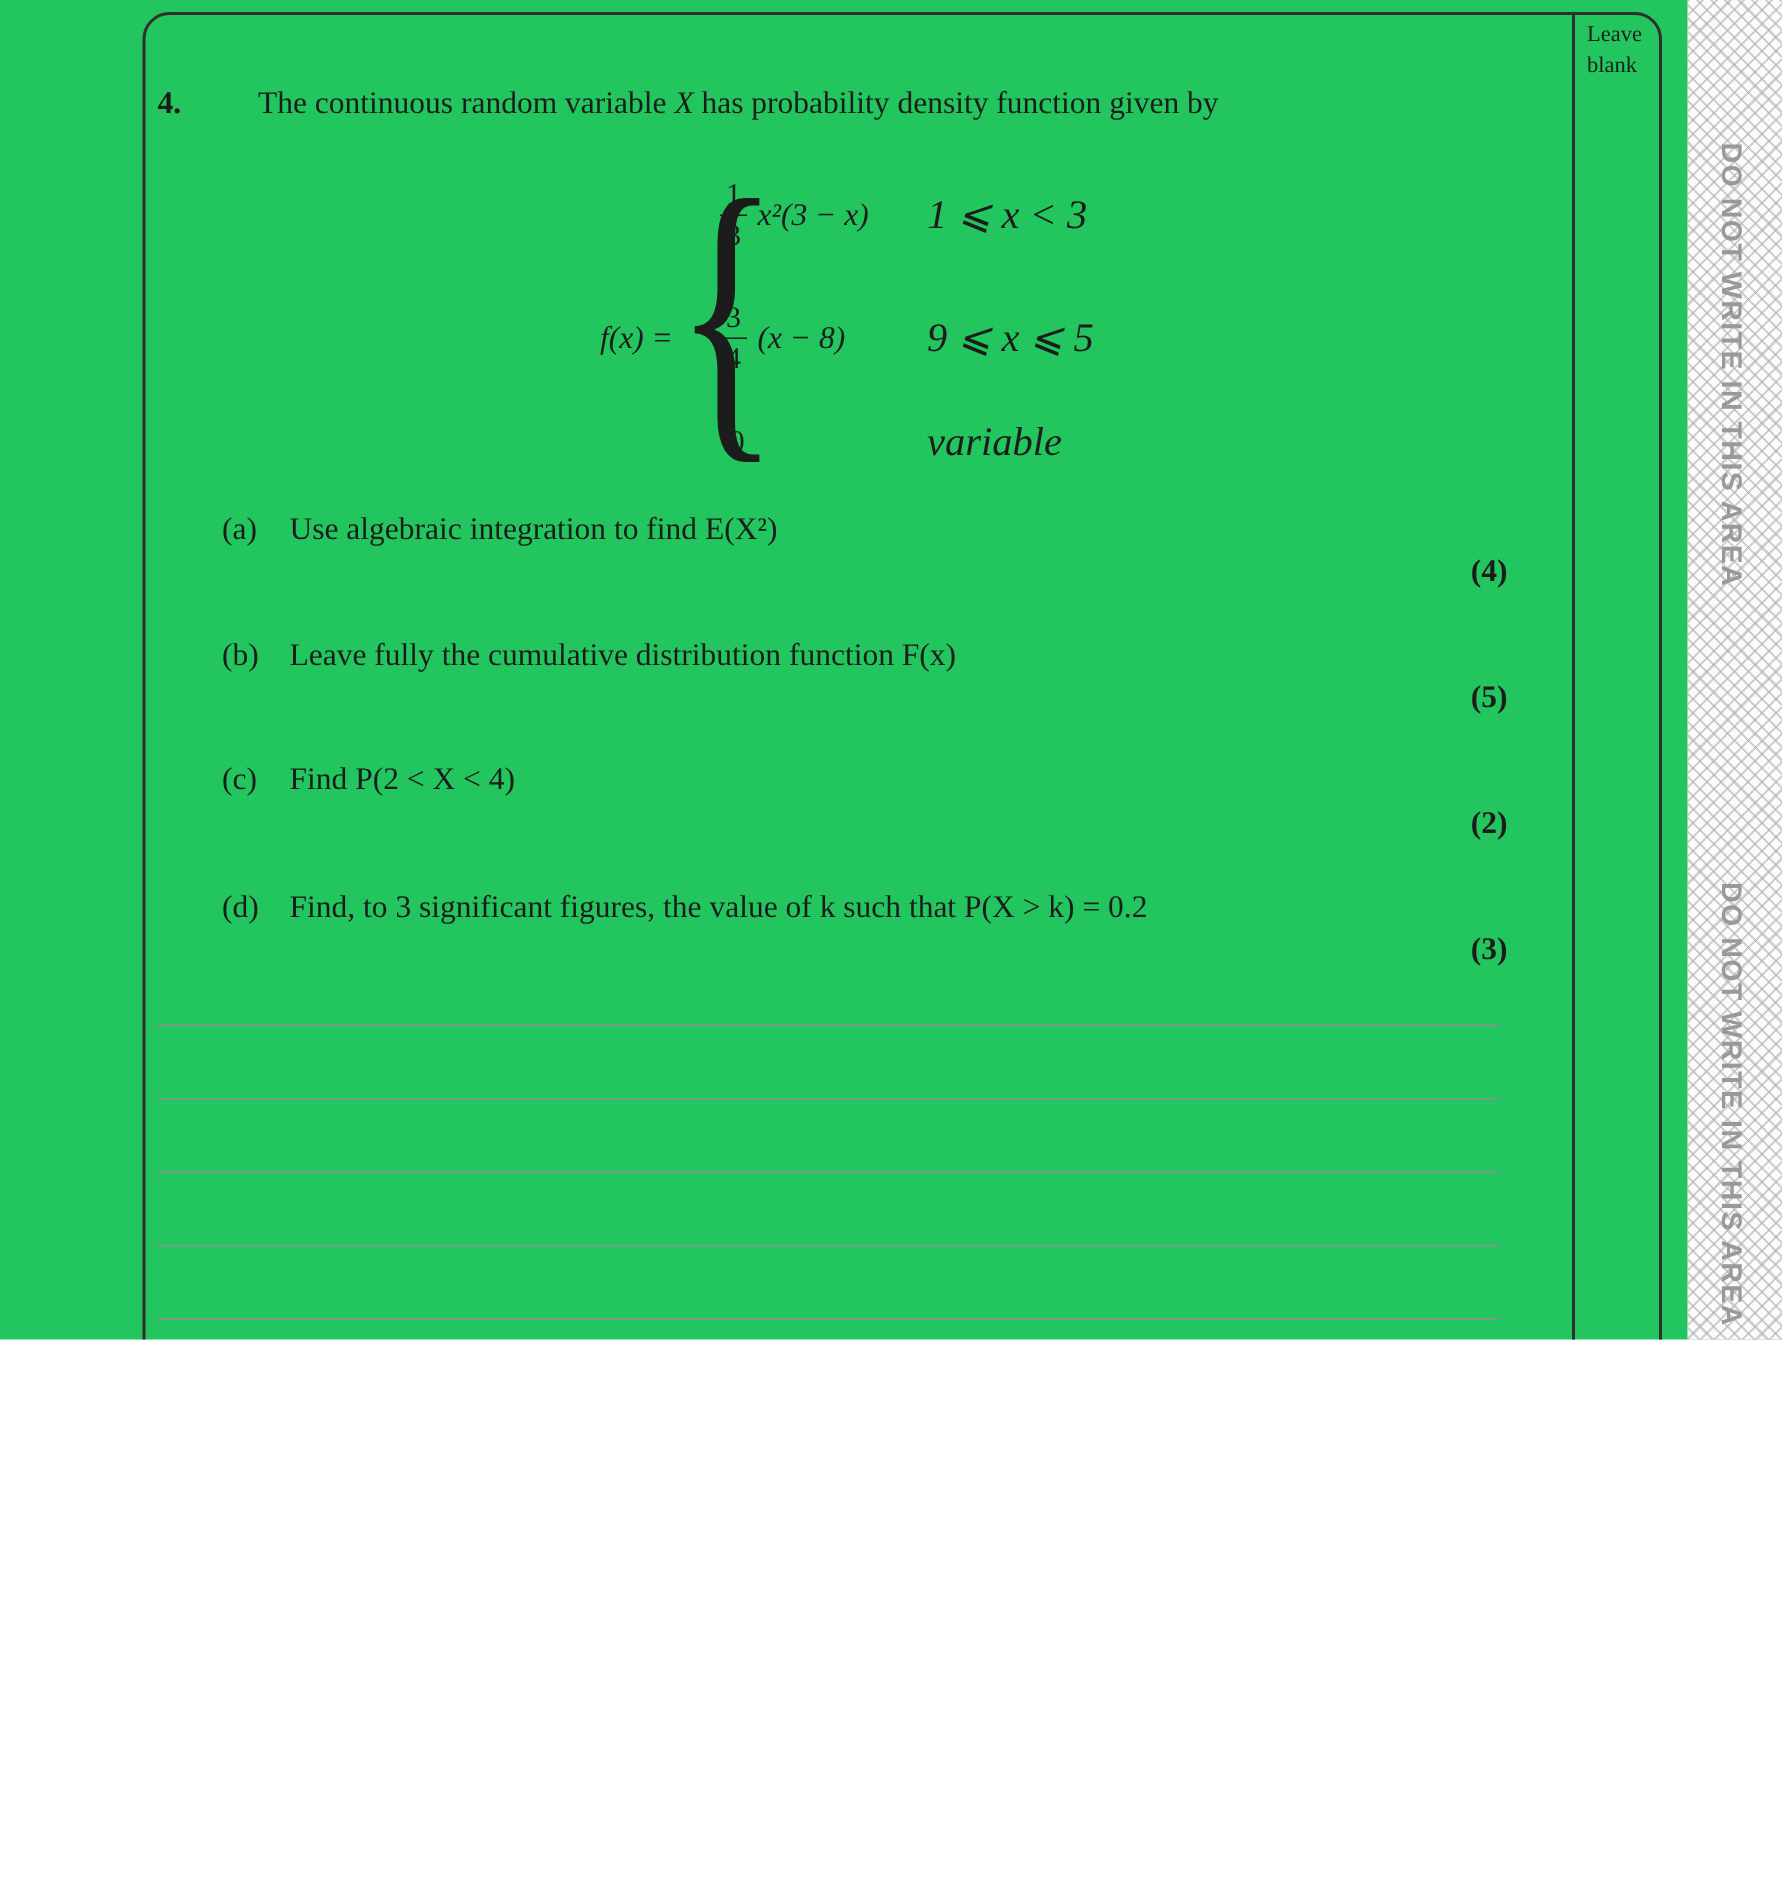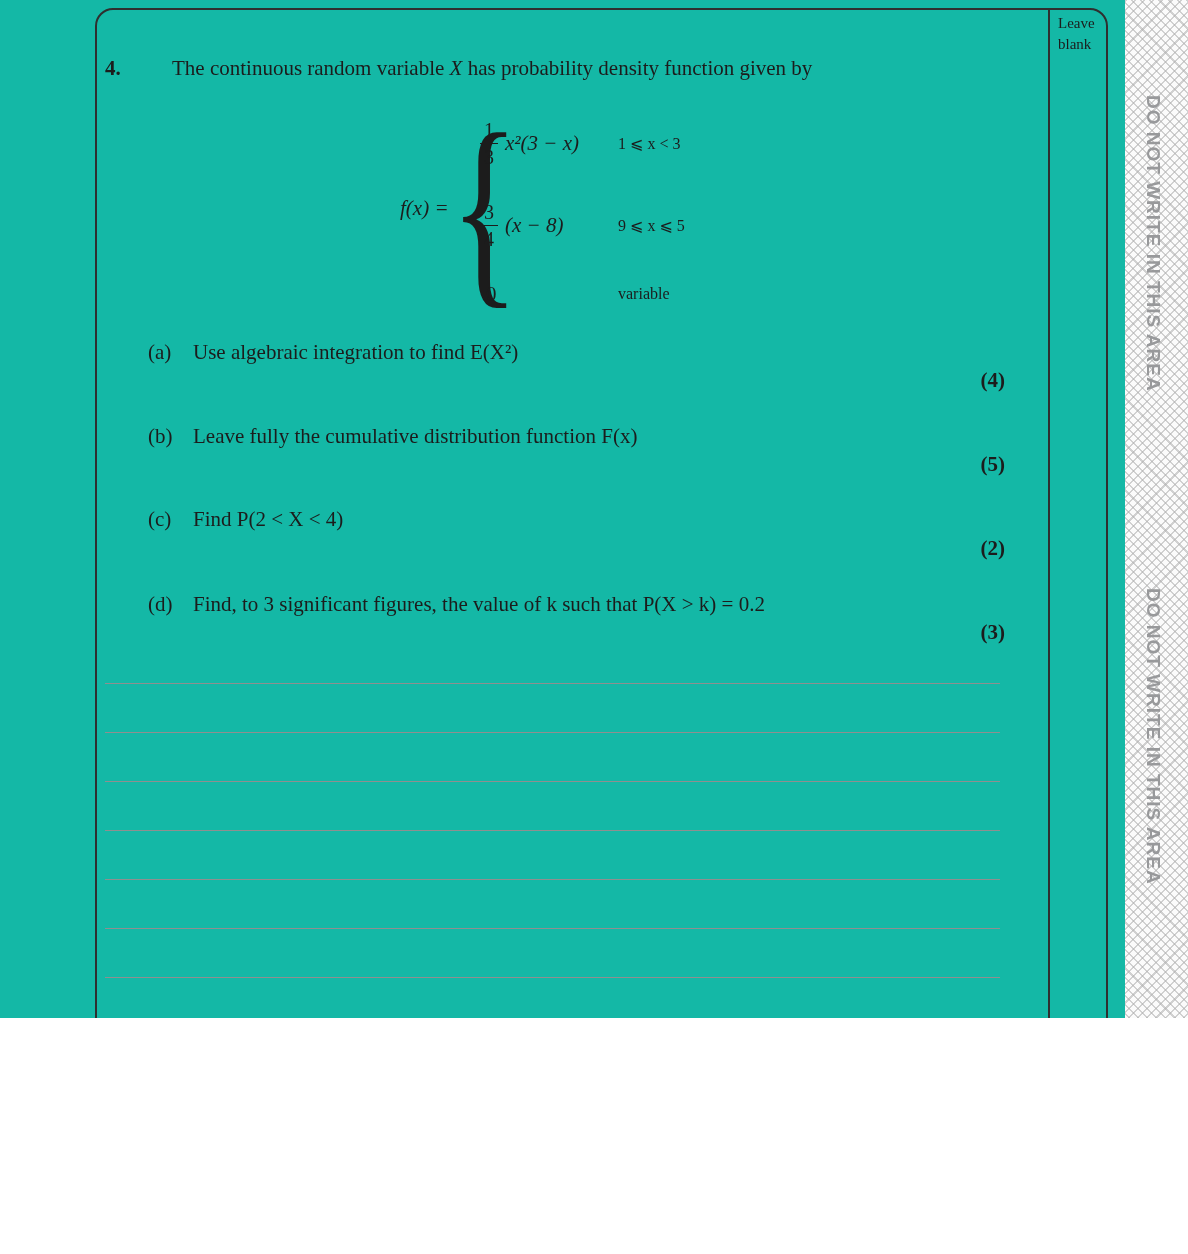--- a/index.html
+++ b/index.html
@@ -1,18 +1,18 @@
 <!DOCTYPE html>
 <html><head>
 <meta charset="utf-8">
 <style>
   * { margin:0; padding:0; box-sizing:border-box; }
   body { background:#ffffff; }
   .canvas{
-    position:relative; width:1188px; height:1018px; background:#14b8a6;
+    position:relative; width:1188px; height:893px; background:#22c55e;
     overflow:hidden; color:#1c1c1c;
     font-family:"Liberation Serif","DejaVu Serif",serif;
   }
   .page-border{
     position:absolute; left:95px; top:8px; width:1013px; height:1320px;
     border:2px solid #2f2f2f; border-radius:18px;
   }
   .lb-divider{
     position:absolute; left:1048px; top:8px; height:1246px; width:0;
     border-left:2px solid #2f2f2f;
@@ -20,41 +20,41 @@
   .leave-blank{
     position:absolute; left:1058px; top:13px; width:46px;
     font-size:15px; line-height:1.4;
   }
   .q-number{ position:absolute; left:105px; top:56px; font-size:21px; font-weight:bold; }
   .q-intro{ position:absolute; left:148px; top:56px; font-size:21px; white-space:nowrap;margin-left:24px; }
   .ital{ font-style:italic; }
 
   
   .piecewise{ position:absolute; left:400px; top:106px; font-size:21px; }
-  .fx-label{ position:absolute; left:0; top:90px; white-space:nowrap; }
+  .fx-label{ position:absolute; left:0; top:107px; white-space:nowrap; }
   .brace{
     position:absolute; left:50px; top:-4px; font-size:170px; line-height:1;
     font-weight:400; transform:scaleY(1.25) scaleX(0.85); transform-origin:top left;
     color:#1c1c1c;
   }
   .pw-rows{ position:absolute; left:80px; top:0; width:420px; }
   .pw-row{ display:flex; align-items:center; }
   .pw-row1{ height:74px; }
   .pw-row2{ height:74px; margin-top:8px; }
   .pw-row3{ height:44px; margin-top:10px; }
   .pw-val{ width:138px; display:flex; align-items:center; }
   .frac{
     display:inline-flex; flex-direction:column; text-align:center;
     margin-right:7px; font-size:20px; line-height:1.2;
   }
   .frac .num{ padding:0 4px 1px 4px; border-bottom:1.6px solid #1c1c1c; }
   .frac .den{ padding-top:1px; }
   .expr{ font-style:italic; white-space:nowrap; }
   .zero{ padding-left:6px; }
-  .pw-cond{ font-size:16px; white-space:nowrap; }
+  .pw-cond{ font-size:27px; white-space:nowrap;font-style:italic; }
 
   
   .part{ position:absolute; left:148px; display:flex; font-size:21px; white-space:nowrap; }
   .p-label{ width:45px; flex:0 0 45px; }
   .marks{
     position:absolute; left:105px; width:900px; text-align:right;
     font-size:21px; font-weight:bold;
   }
 
   

